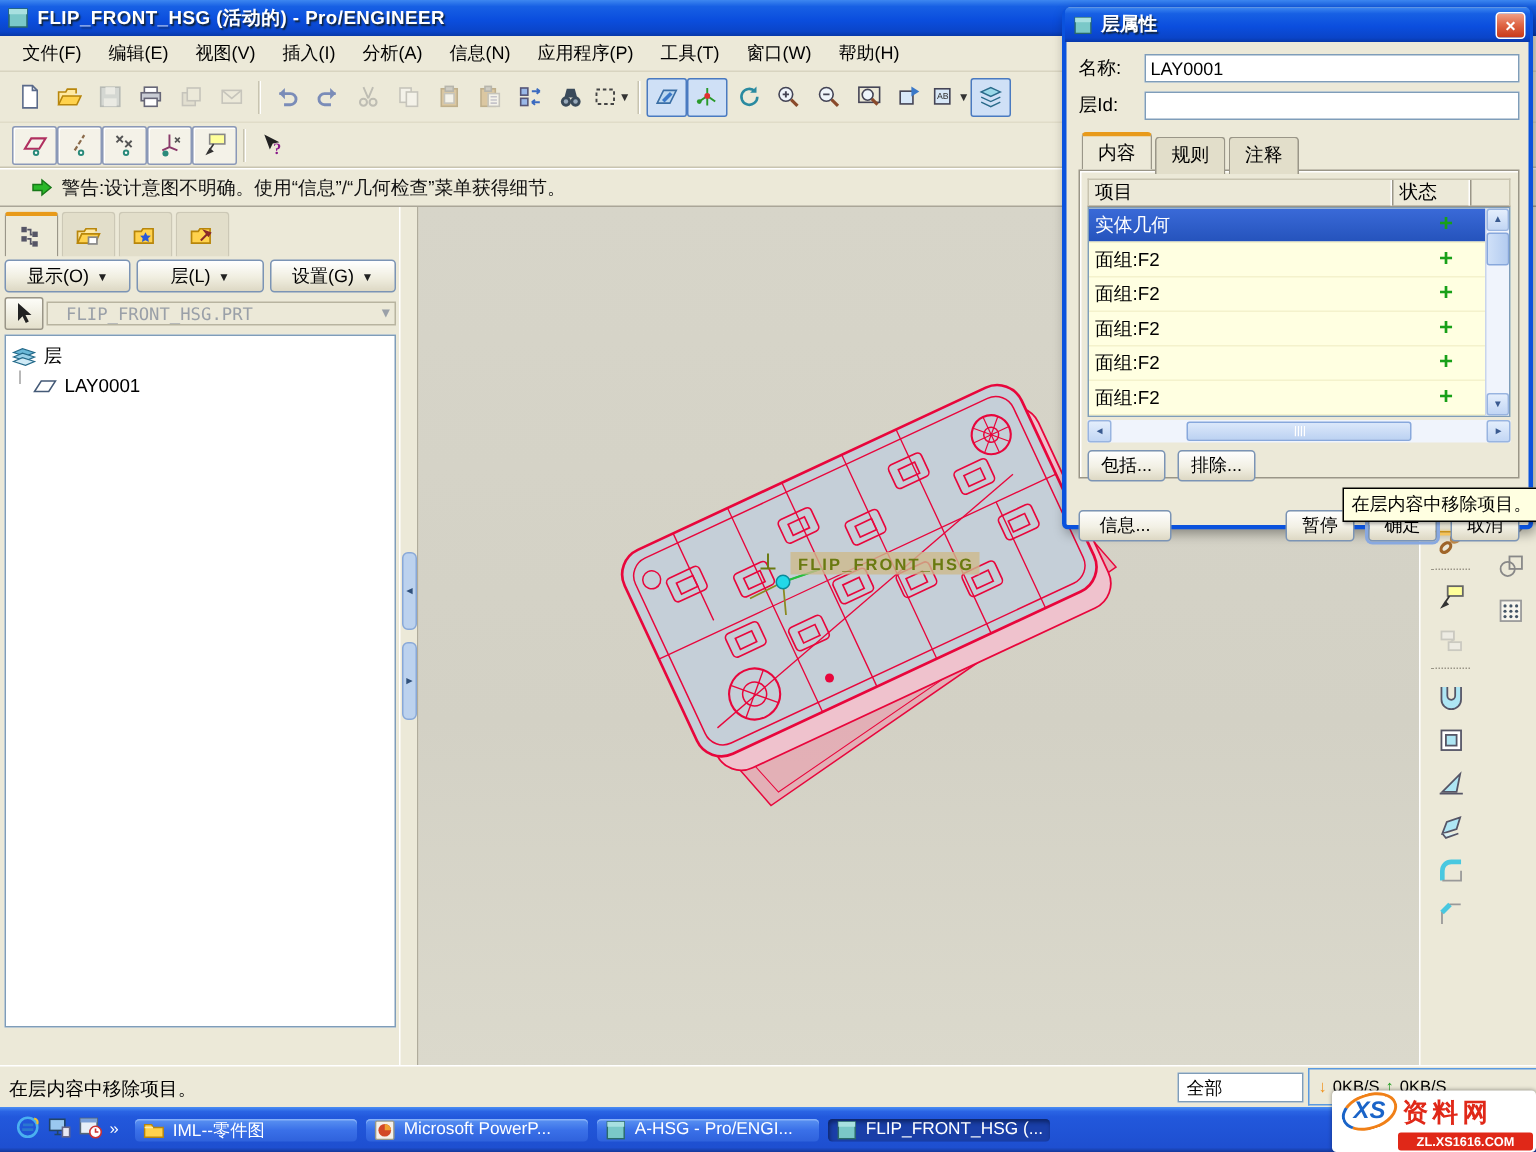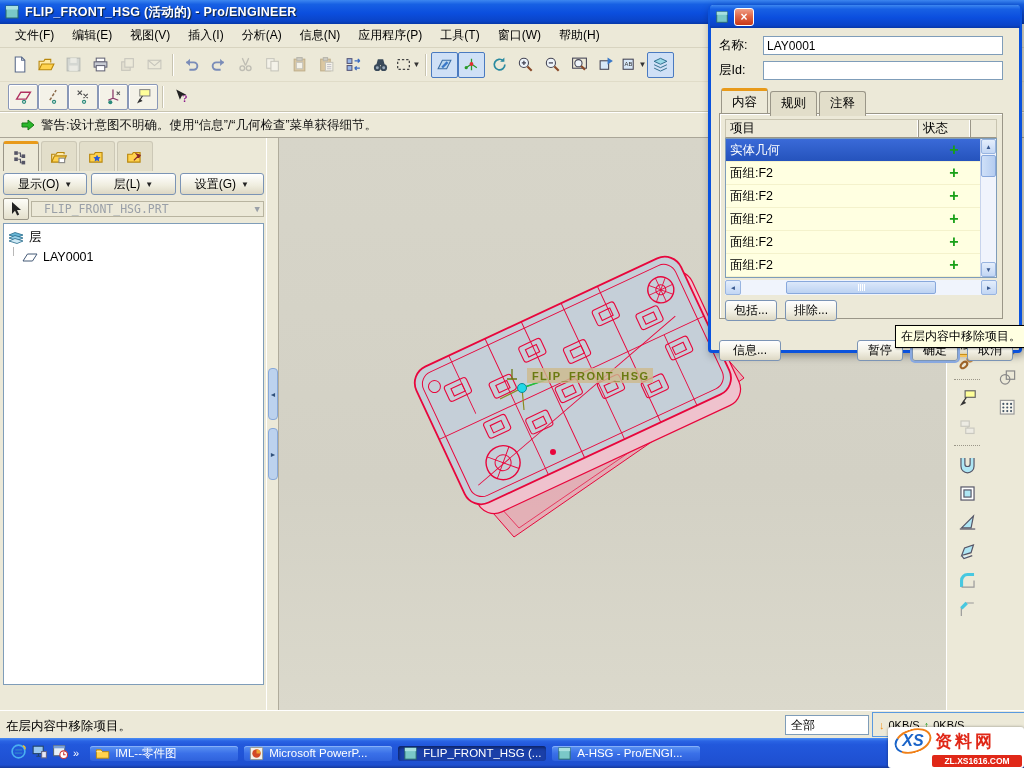--- a/index.html
+++ b/index.html
@@ -124,21 +124,21 @@
   #dialog { position:absolute; left:708px; top:5px; width:314px; height:348px; z-index:50;
     background:#ece9d8; border:3px solid #0a52dd; border-top:none; border-radius:5px 5px 4px 4px;
     box-shadow:2px 3px 8px rgba(0,0,0,.35); }
   #dlg-title { height:23px; border-radius:3px 3px 0 0; margin:0 -1px;
     background:linear-gradient(180deg,#3d87f0 0%,#1760e4 18%,#0b4ede 55%,#0a44c8 88%,#0838a8 100%);
     display:flex; align-items:center; gap:5px; padding:0 3px 0 5px; }
   #dlg-title .t-text { color:#fff; font-weight:bold; font-size:12.5px; flex:1; text-shadow:1px 1px 1px #123; }
   #dlg-close { width:20px; height:18px; border:1px solid #fff; border-radius:3px; color:#fff; font-size:12px; font-weight:bold;
     display:flex; align-items:center; justify-content:center;
     background:linear-gradient(180deg,#f0a088,#e06848 45%,#c83818); }
-  #dlg-body { position:relative; padding:8px 16px 0 8px; height:342px; }
+  #dlg-body { position:relative; padding:8px 6px 0 8px; height:342px; }
   .fld-row { display:flex; align-items:center; margin-bottom:6px; gap:4px; }
   .fld-row label { width:40px; font-size:12.5px; }
   .fld-row input { flex:1; height:19px; border:1px solid #7f9db9; background:#fff; font:12px "Liberation Sans","DejaVu Sans",sans-serif; padding:0 3px; }
   #dlg-tabs { display:flex; margin-top:8px; padding-left:2px; position:relative; z-index:2; }
   .dlg-tab { padding:3px 10px 2px; font-size:12.5px; border:1px solid #9a9688; border-bottom:none; border-radius:3px 3px 0 0;
     background:#e2deca; margin-right:2px; position:relative; top:3px; }
   .dlg-tab.active { background:#ece9d8; border-top:3px solid #e89a1a; top:0; padding-top:3px; z-index:3; }
   #dlg-panel { position:relative; border:1px solid #9a9688; background:#ece9d8; box-shadow:inset 1px 1px 0 #fff; padding:5px 5px 4px; height:206px; }
   #tbl-head { display:flex; height:19px; align-items:center; background:#ece9d8; border:1px solid #c8c4b0; border-bottom-color:#9a9688; font-size:12.5px; }
   #tbl-head .h-item { flex:1; padding-left:4px; }
@@ -795,37 +795,37 @@
       <div class="task-btn">
         <span class="icon" style="width: 15px; height: 15px;">
           <svg viewBox="0 0 16 16">
             <rect x="1.5" y="1.5" width="13" height="13" rx="1" fill="#f4f0ea" stroke="#998"></rect>
             <circle cx="8" cy="8" r="4.5" fill="#d24726"></circle>
             <path d="M8 8V3.5A4.5 4.5 0 0 1 12.5 8z" fill="#f0a030"></path>
           </svg>
         </span>
         <span>Microsoft PowerP...</span>
       </div>
+      <div class="task-btn">
+        <span class="icon" style="width: 15px; height: 15px;">
+          <svg viewBox="0 0 16 16">
+            <rect x="2" y="2" width="12" height="12" fill="#7ac8c8" stroke="#2a6a6a"></rect>
+            <rect x="2" y="2" width="12" height="3.5" fill="#a8e0e0"></rect>
+          </svg>
+        </span>
+        <span>A-HSG - Pro/ENGI...</span>
+      </div>
       <div class="task-btn active">
         <span class="icon" style="width: 15px; height: 15px;">
           <svg viewBox="0 0 16 16">
             <rect x="2" y="2" width="12" height="12" fill="#7ac8c8" stroke="#2a6a6a"></rect>
             <rect x="2" y="2" width="12" height="3.5" fill="#a8e0e0"></rect>
           </svg>
         </span>
         <span>FLIP_FRONT_HSG (...</span>
-      </div>
-      <div class="task-btn">
-        <span class="icon" style="width: 15px; height: 15px;">
-          <svg viewBox="0 0 16 16">
-            <rect x="2" y="2" width="12" height="12" fill="#7ac8c8" stroke="#2a6a6a"></rect>
-            <rect x="2" y="2" width="12" height="3.5" fill="#a8e0e0"></rect>
-          </svg>
-        </span>
-        <span>A-HSG - Pro/ENGI...</span>
       </div>
     </div>
 </div>
 
 <div id="watermark">
   <div class="wm-row">
     <span id="wm-xs">
       <span class="ring"></span>
       <span class="xs-text">XS</span>
     </span>
@@ -835,20 +835,21 @@
 </div>
 
 <div id="dialog">
   <div id="dlg-title">
     <span class="icon" style="width: 14px; height: 14px;">
         <svg viewBox="0 0 16 16">
           <rect x="2" y="2" width="12" height="12" fill="#7ac8c8" stroke="#2a6a6a"></rect>
           <rect x="2" y="2" width="12" height="3.5" fill="#a8e0e0"></rect>
         </svg>
       </span>
+    <span class="t-text">层属性</span>
     <span id="dlg-close">×</span>
   </div>
   <div id="dlg-body">
     <div class="fld-row">
       <label>名称:</label>
       <input value="LAY0001" style="">
     </div>
     <div class="fld-row">
       <label>层Id:</label>
       <input value="" style="">

